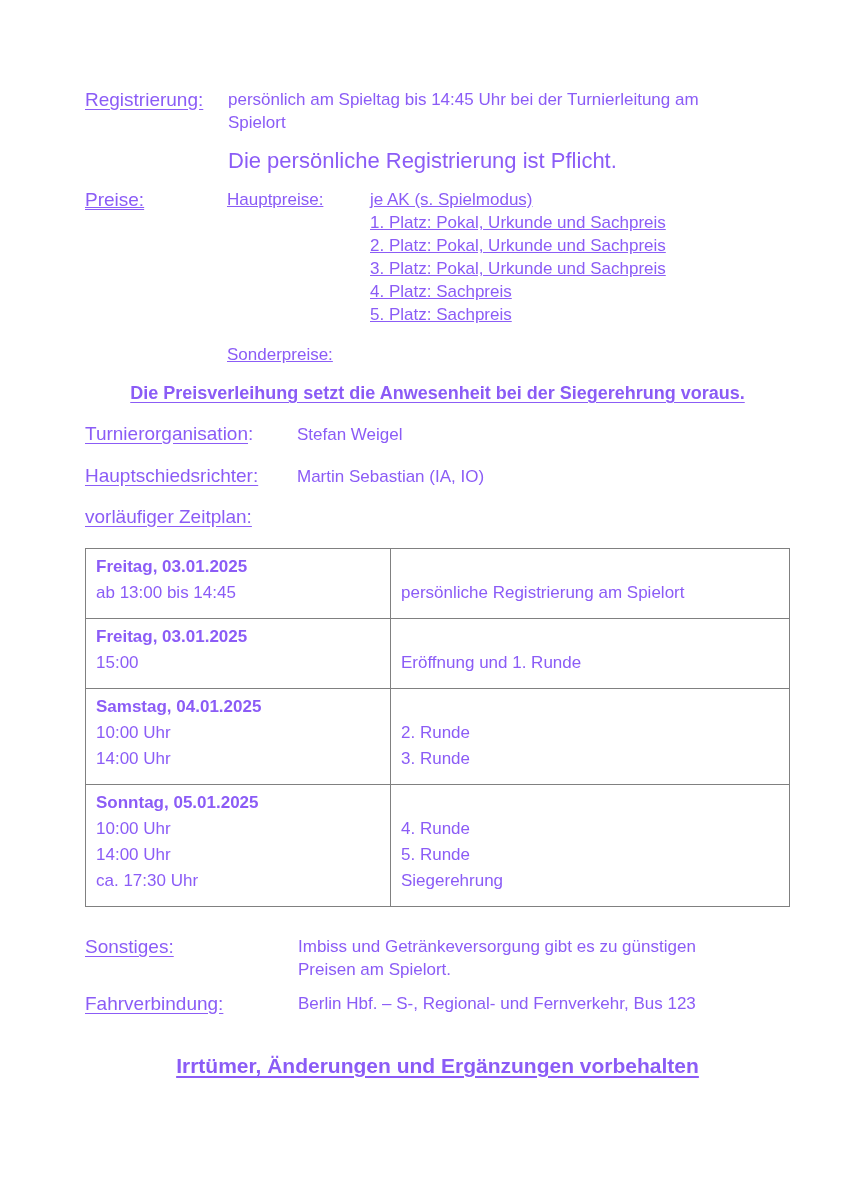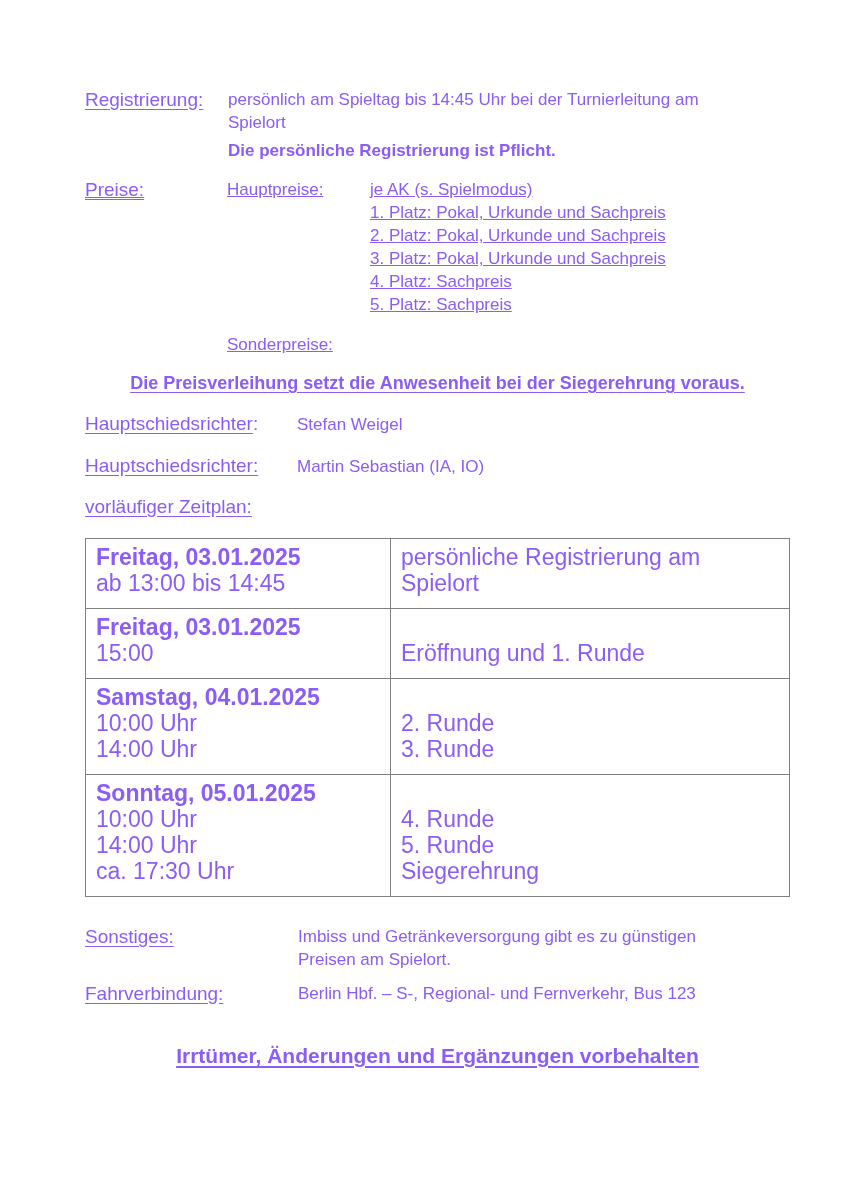--- a/index.html
+++ b/index.html
@@ -29,24 +29,24 @@
   .body-txt { font-size: 17px; line-height: 23px; }
 
   
   .reg-grid {
     display: grid;
     grid-template-columns: 143px 1fr;
     align-items: start;
   }
   .reg-grid .lbl-cell { line-height: 23px; }
   .reg-note {
-    font-size: 17px;
-    font-weight: bold;
+    font-size: 22px;
+    font-weight: normal;
     line-height: 23px;
-    margin-top: 5px;
+    margin-top: 15px;
   }
 
   
   .prizes-grid {
     display: grid;
     grid-template-columns: 142px 143px 1fr;
     margin-top: 16px;
     text-decoration: underline;
   }
   .prizes-grid .cell { font-size: 17px; line-height: 23px; }
@@ -75,21 +75,21 @@
 
   
   table.schedule {
     margin-top: 18px;
     border-collapse: collapse;
     width: 705px;
     table-layout: fixed;
   }
   table.schedule td {
     border: 1px solid #808080;
-    font-size: 23px;
+    font-size: 17px;
     line-height: 26px;
     padding: 5px 8px 12px 10px;
     vertical-align: bottom;
   }
   table.schedule td.left-cell { width: 286px; }
   table.schedule .date-line { font-weight: bold; }
 
   
   .bottom-grid {
     display: grid;
@@ -139,21 +139,21 @@
       <div>5. Platz: Sachpreis</div>
     </div>
     <div class="cell sonder-row"></div>
     <div class="cell sonder-row">Sonderpreise:</div>
   </div>
 
   <div class="notice u">Die Preisverleihung setzt die Anwesenheit bei der Siegerehrung voraus.</div>
 
   <div class="kv-row">
     <div>
-      <span class="lbl">Hauptschiedsrichter</span><span style="font-size:19px">:</span>
+      <span class="lbl">Turnierorganisation</span><span style="font-size:19px">:</span>
     </div>
     <div class="val">Stefan Weigel</div>
   </div>
 
   <div class="kv-row">
     <div>
       <span class="lbl">Hauptschiedsrichter:</span>
     </div>
     <div class="val">Martin Sebastian (IA, IO)</div>
   </div>

